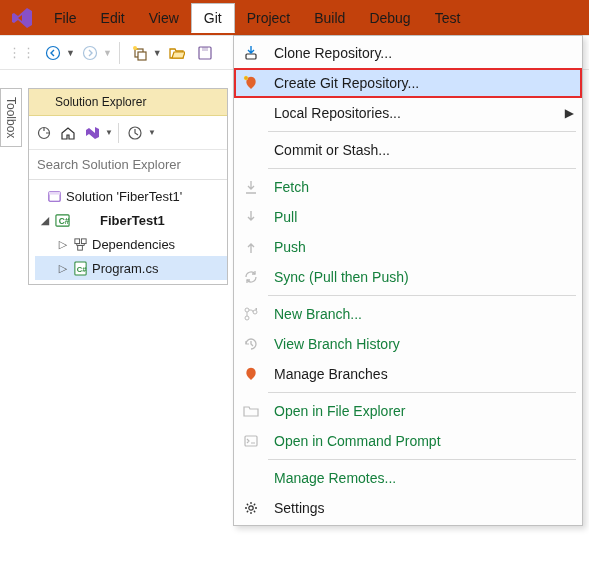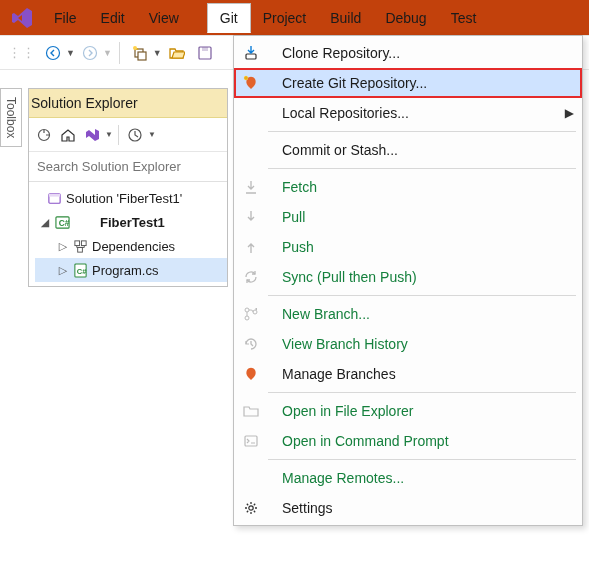--- a/index.html
+++ b/index.html
@@ -1,42 +1,42 @@
 <!DOCTYPE html>
 <html><head>
 <meta charset="utf-8">
 <style>
   * { box-sizing: border-box; margin: 0; padding: 0; font-family: "Segoe UI", Arial, sans-serif; }
   body { width: 589px; height: 586px; background: #fff; overflow: hidden; position: relative; font-size: 13px; color: #1b1b1b; }
   .menubar { display:flex; align-items:center; height:36px; background:#c2410c; border-bottom:1px solid #e5e5e5; padding-left:6px; }
   .logo { width:24px; height:24px; margin:0 8px 0 4px; display:flex; align-items:center; justify-content:center; }
   .menubar-item { padding:6px 12px; font-size:14px; cursor:default; }
-  .menubar-item.open { background:#fff; border:1px solid #c0c0c0; border-bottom:1px solid #fff; position:relative; z-index:20;margin-left:16px; }
+  .menubar-item.open { background:#fff; border:1px solid #c0c0c0; border-bottom:1px solid #fff; position:relative; z-index:20; }
   .toolbar { display:flex; align-items:center; height:34px; background:#fff; border-bottom:1px solid #e5e5e5; padding-left:6px; gap:2px; }
   .tb-sep { width:1px; height:22px; background:#d8d8d8; margin:0 5px; }
   .tb-btn { width:26px; height:26px; display:flex; align-items:center; justify-content:center; border-radius:2px; }
   .tb-btn svg { width:16px; height:16px; }
   .side-tab { position:absolute; left:0; top:88px; background:#fff; border:1px solid #c0c0c0; writing-mode:vertical-rl; text-orientation:mixed; padding:8px 3px; font-size:12px; color:#555; z-index:1; }
   .panel { position:absolute; left:28px; top:88px; width:200px; border:1px solid #c0c0c0; background:#fff; }
-  .panel-title { background:#f7e9b7; padding:6px 2px; font-size:14px; border-bottom:1px solid #e5d68a; }
+  .panel-title { background:#f7e9b7; padding:6px 26px; font-size:12px; border-bottom:1px solid #e5d68a; }
   .panel-toolbar { display:flex; align-items:center; height:34px; gap:2px; padding:0 4px; border-bottom:1px solid #e6e6e6; }
   .panel-toolbar .tb-btn { width:22px; height:22px; }
   .pt-sep { width:1px; height:20px; background:#d8d8d8; margin:0 3px; }
   .search { width:100%; border:none; border-bottom:1px solid #e0e0e0; padding:7px 8px; font-size:13px; color:#ec4899; outline:none; }
   .tree { padding:4px 0 4px 6px; font-size:13px; }
   .node { display:flex; align-items:center; gap:4px; height:24px; padding-left:4px; white-space:nowrap; overflow:hidden; }
   .node.sel { background:#d6e7fb; }
   .indent { display:inline-block; }
   .exp { width:12px; text-align:center; color:#555; font-size:11px; }
   .node svg { width:15px; height:15px; flex-shrink:0; }
   .node b { font-weight:600;margin-left:26px; }
 
   
   .dropdown { position:absolute; left:233px; top:35px; width:350px; background:#fdfdfd; border:1px solid #c0c0c0; box-shadow:3px 3px 6px rgba(0,0,0,.15); z-index:10; padding:2px 0; }
-  .dd-item { display:flex; align-items:center; height:30px; padding:0 10px 0 6px; gap:20px; font-size:14px; cursor:default; position:relative; }
+  .dd-item { display:flex; align-items:center; height:30px; padding:0 10px 0 6px; gap:12px; font-size:14px; cursor:default; position:relative; }
   .dd-item.disabled { color:#15803d; }
   .dd-item.highlight { outline:2px solid #e52b2b; outline-offset:-2px; background:#cfe3ff; }
   .dd-icon { width:22px; height:22px; display:flex; align-items:center; justify-content:center; flex-shrink:0; }
   .dd-icon svg { width:16px; height:16px; }
   .dd-sep { height:1px; background:#d8d8d8; margin:3px 6px 3px 34px; }
   .dd-item .chev { position:absolute; right:8px; color:#333; font-size:12px; }
 </style>
 </head>
 <body>
 

